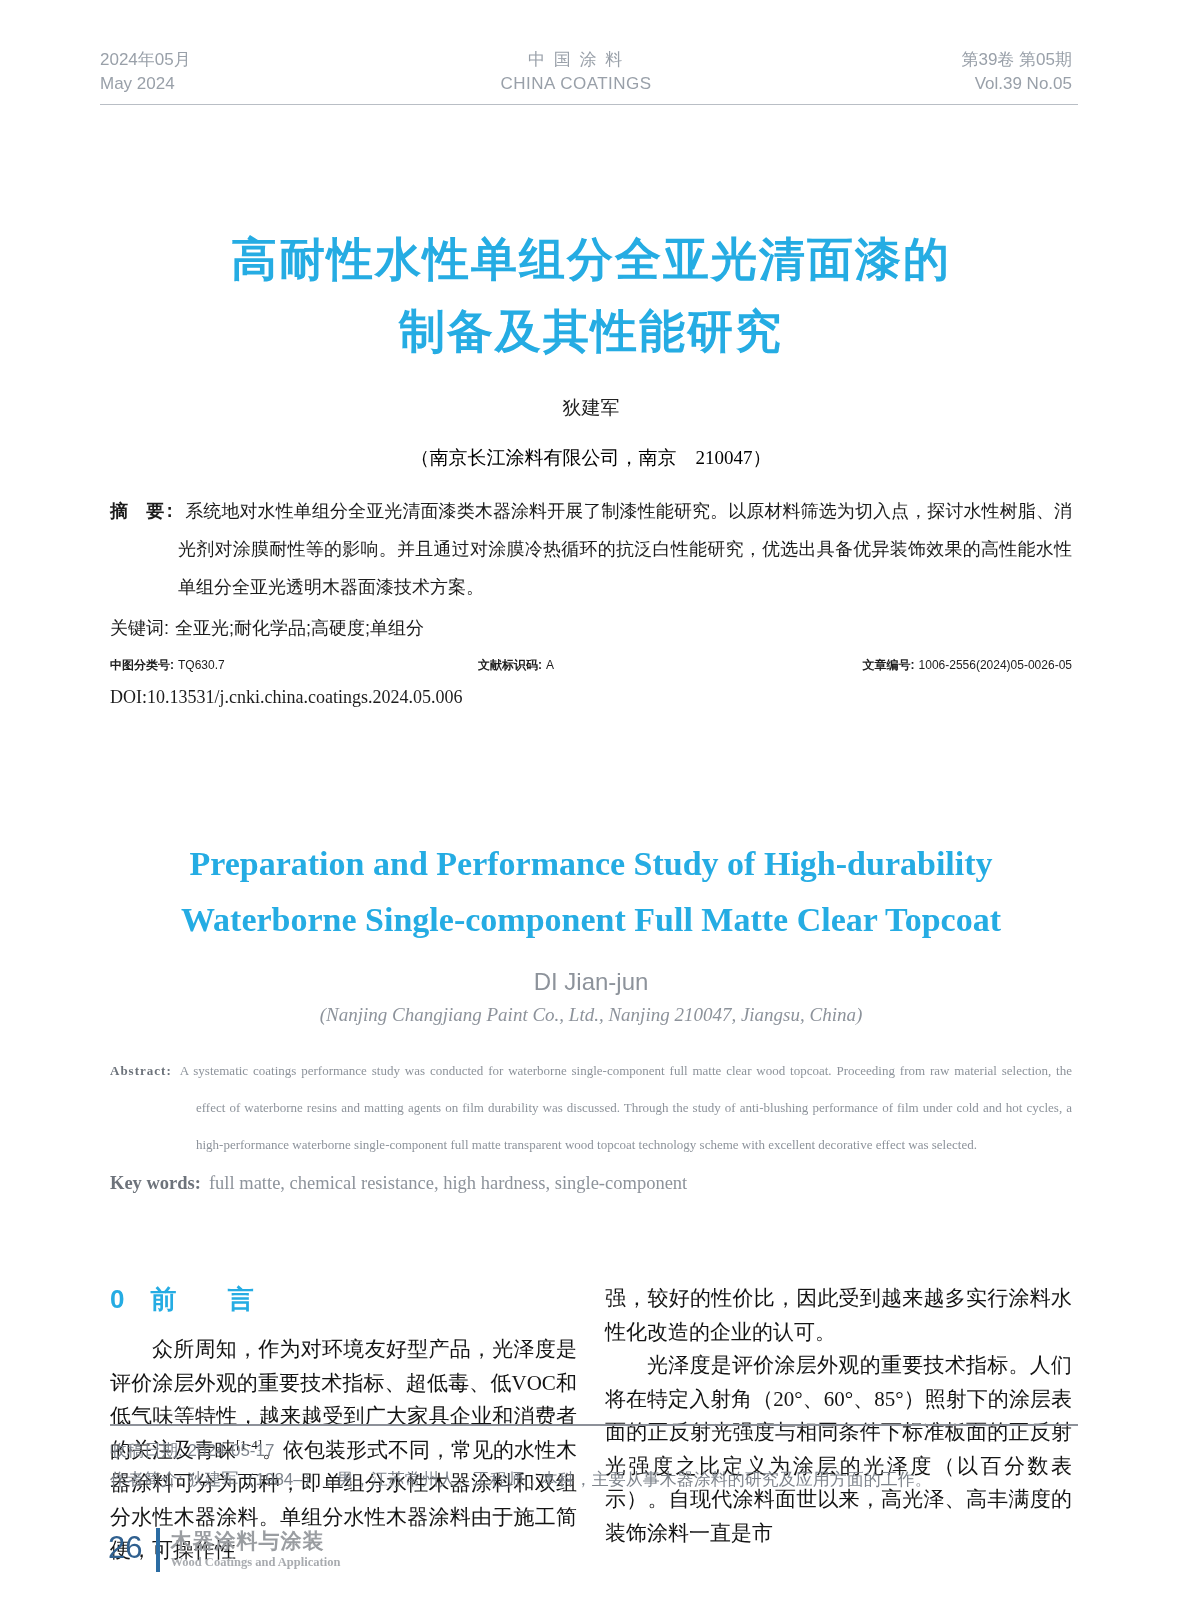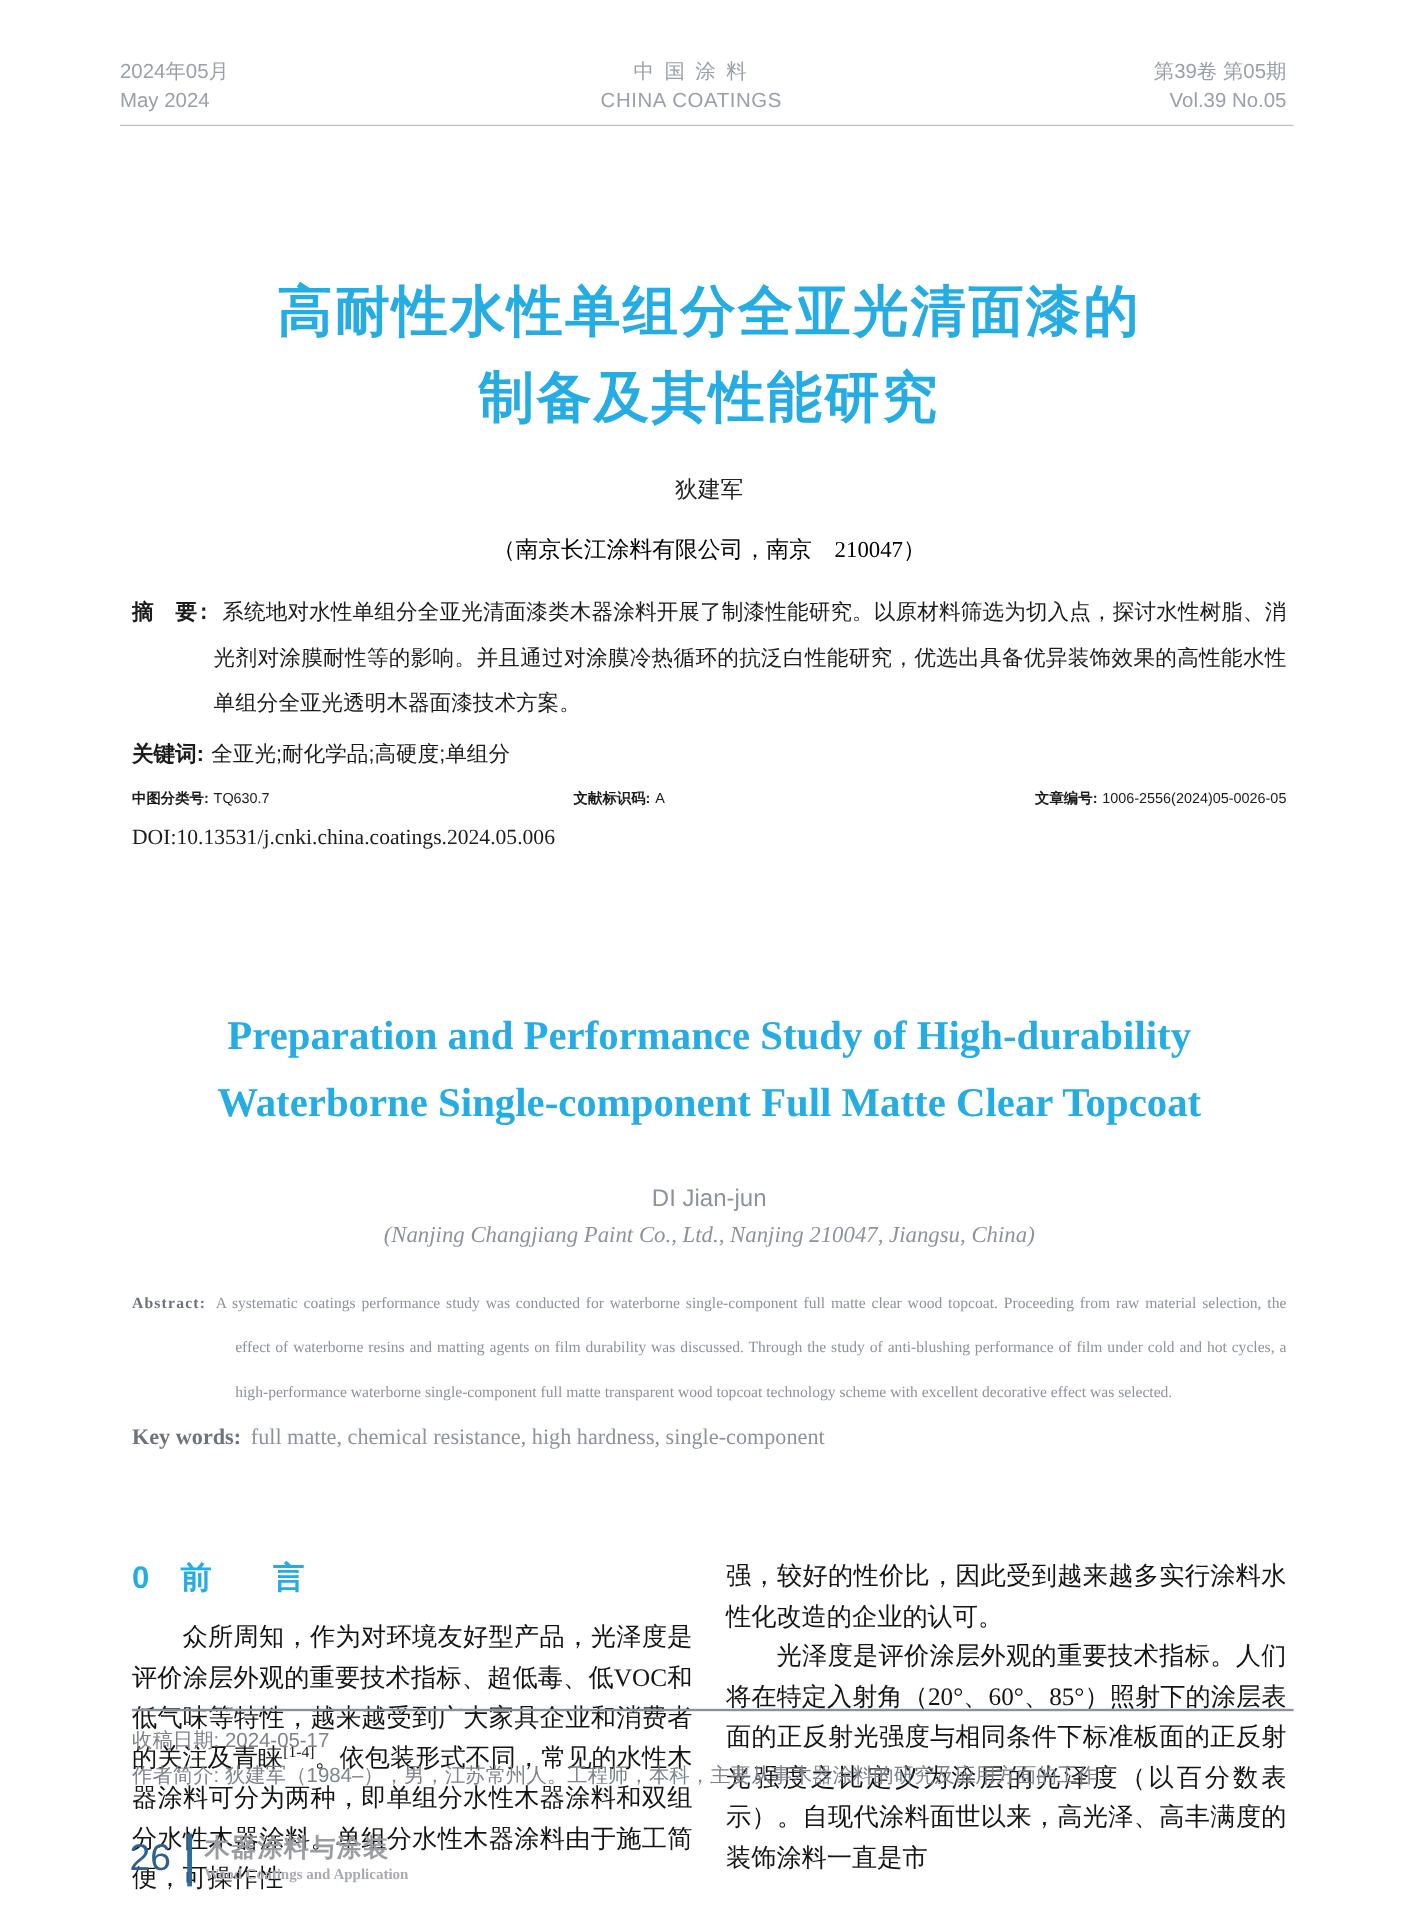--- a/index.html
+++ b/index.html
@@ -71,21 +71,21 @@
   }
   .abstract-cn .label { font-weight: bold; padding-right: 10px; }
 
   .keywords-cn {
     margin-top: 4px;
     font-family: "Liberation Sans", sans-serif;
     font-size: 18px;
     line-height: 34px;
     color: #1c1c1c;
   }
-  .keywords-cn .label { font-weight: bold; padding-right: 6px; margin-top: 28px; }
+  .keywords-cn .label { font-weight: normal; padding-right: 6px; margin-top: 28px; }
 
   .meta-row {
     margin-top: 4px;
     display: flex;
     font-family: "Liberation Sans", sans-serif;
     font-size: 12px;
     line-height: 32px;
     color: #1c1c1c;
   }
   .meta-row .item .label { font-weight: bold; padding-right: 4px; }
@@ -103,24 +103,24 @@
   .en-title {
     margin-top: 128px;
     text-align: center;
     font-family: "Liberation Serif", serif;
     font-weight: bold;
     font-size: 34px;
     line-height: 56px;
     color: #25ace3;
   }
   .en-author {
-    margin-top: 40px;
-    text-align: center;
-    font-family: "Liberation Sans", sans-serif;
-    font-size: 20px;
+    margin-top: 20px;
+    text-align: center;
+    font-family: "Liberation Sans", sans-serif;
+    font-size: 24px;
     color: #8d939b;
   }
   .en-affil {
     margin-top: 8px;
     text-align: center;
     font-family: "Liberation Serif", serif;
     font-style: italic;
     font-size: 19px;
     color: #8d939b;
   }

